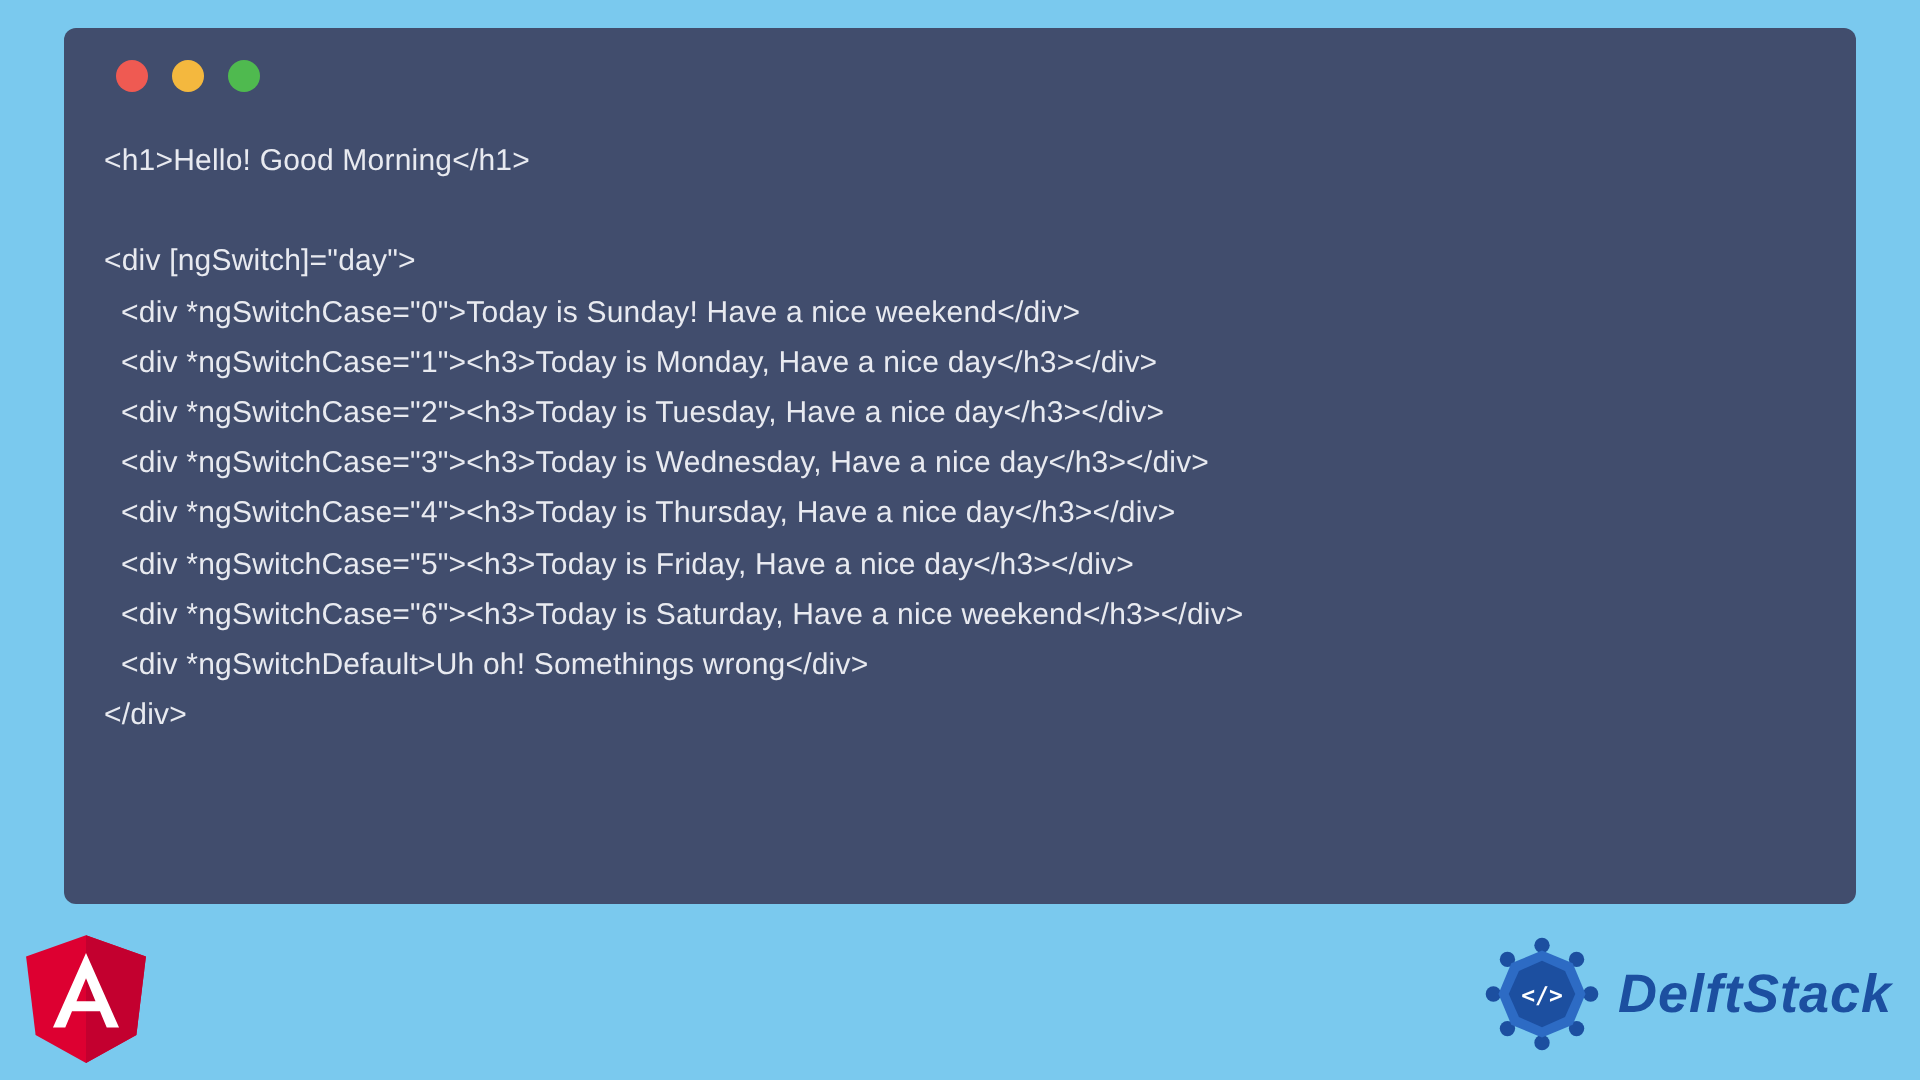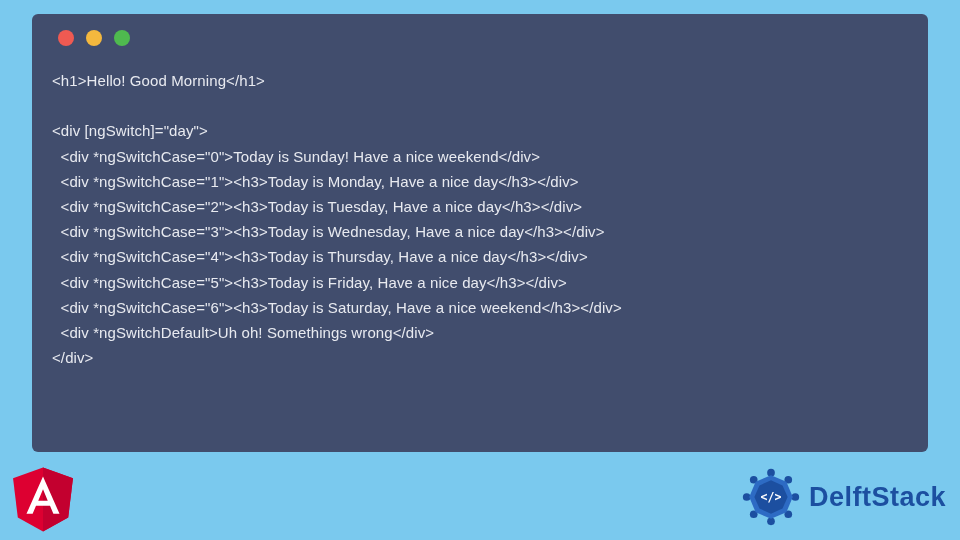--- a/index.html
+++ b/index.html
@@ -68,20 +68,21 @@
     gap: 6px;
   }
   .delft-badge {
     width: 64px;
     height: 64px;
     position: relative;
   }
   .delft-name {
     font-size: 27px;
     font-weight: 700;
+    font-style: italic;
     color: #1c4fa0;
     letter-spacing: 0.5px;
   }
 </style>
 </head>
 <body>
 
 <div class="code-window">
   <div class="traffic-lights">
     <div class="dot dot-red"></div>

